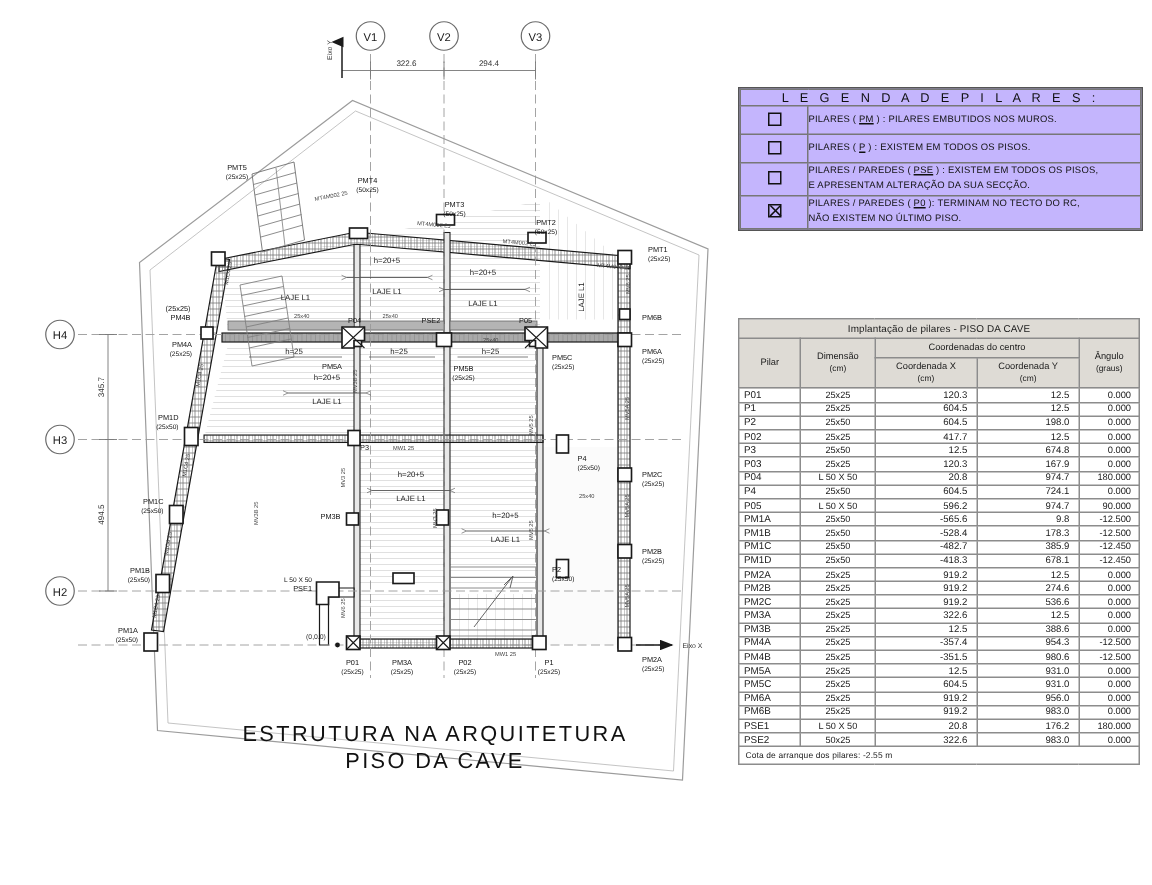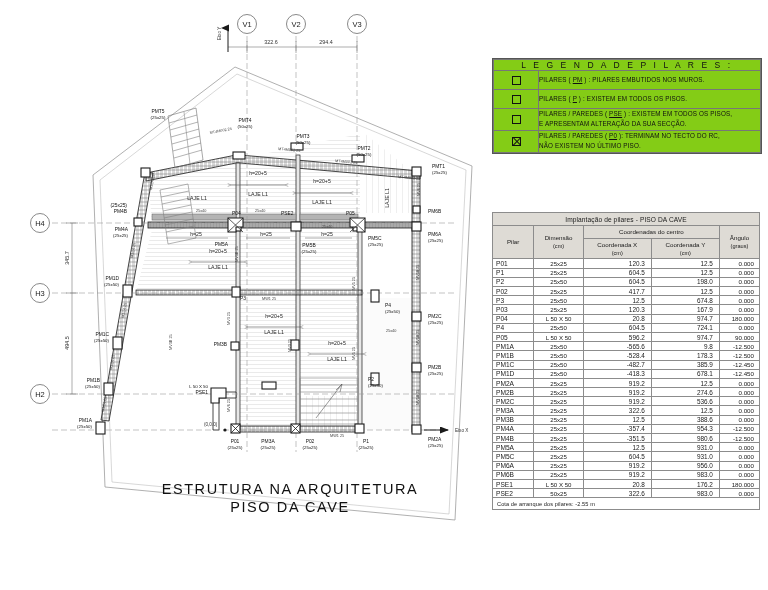--- a/index.html
+++ b/index.html
@@ -10,21 +10,21 @@
   }
   .page{position:absolute;inset:0;}
 
   
   #drawing{position:absolute;left:0;top:0;width:492px;height:439px;}
   #drawing svg{display:block;}
 
   
   #legend{
     position:absolute;left:492px;top:58px;width:268px;
-    border:1px solid #555;border-collapse:collapse;background:#84cc16;
+    border:1px solid #555;border-collapse:collapse;background:#c4b5fd;
   }
   #legend table{width:100%;border-collapse:collapse;}
   #legend td{border:1px solid #777;padding:0;vertical-align:middle;}
   .lg-title{
     text-align:center;font-size:8.5px;letter-spacing:2.6px;
     padding:7px 4px 7px 4px;color:#111;font-weight:400;
   }
   .lg-sym{width:44px;text-align:center;padding:6px 0;}
   .lg-txt{font-size:6.3px;line-height:1.65;padding:5px 6px 5px 7px;color:#111;letter-spacing:.15px;}
   .lg-txt u{text-decoration:underline;}

